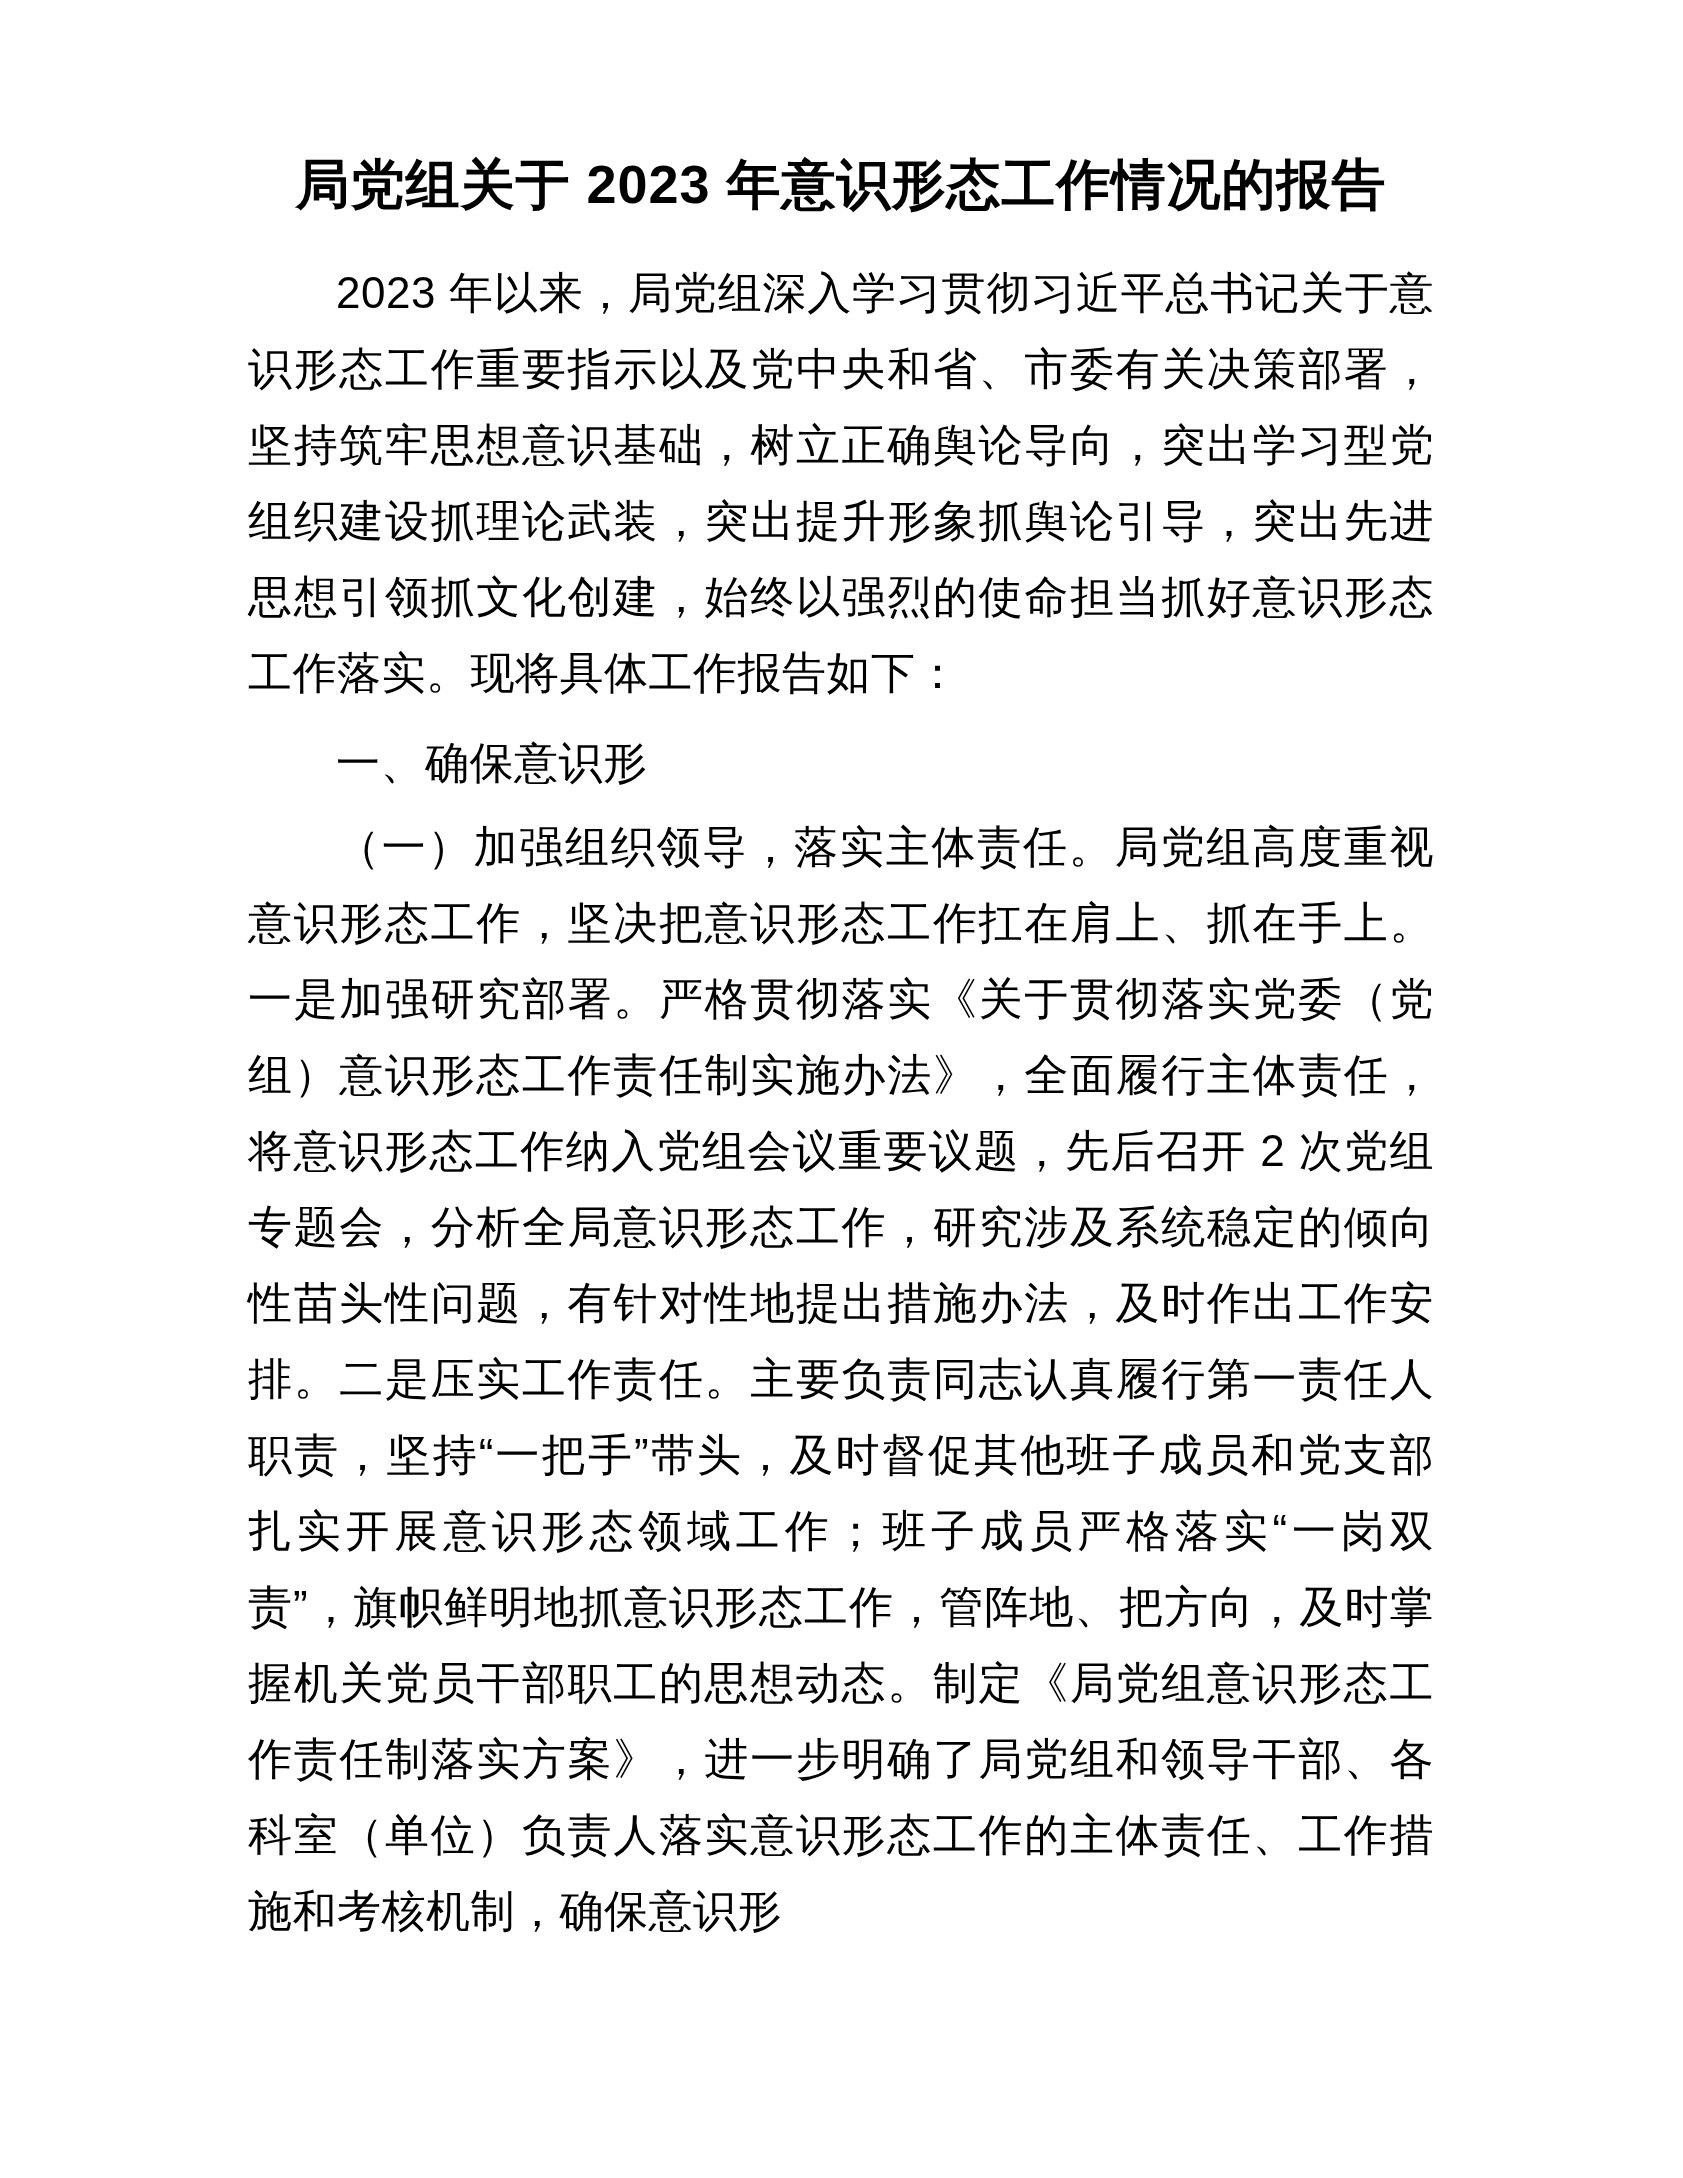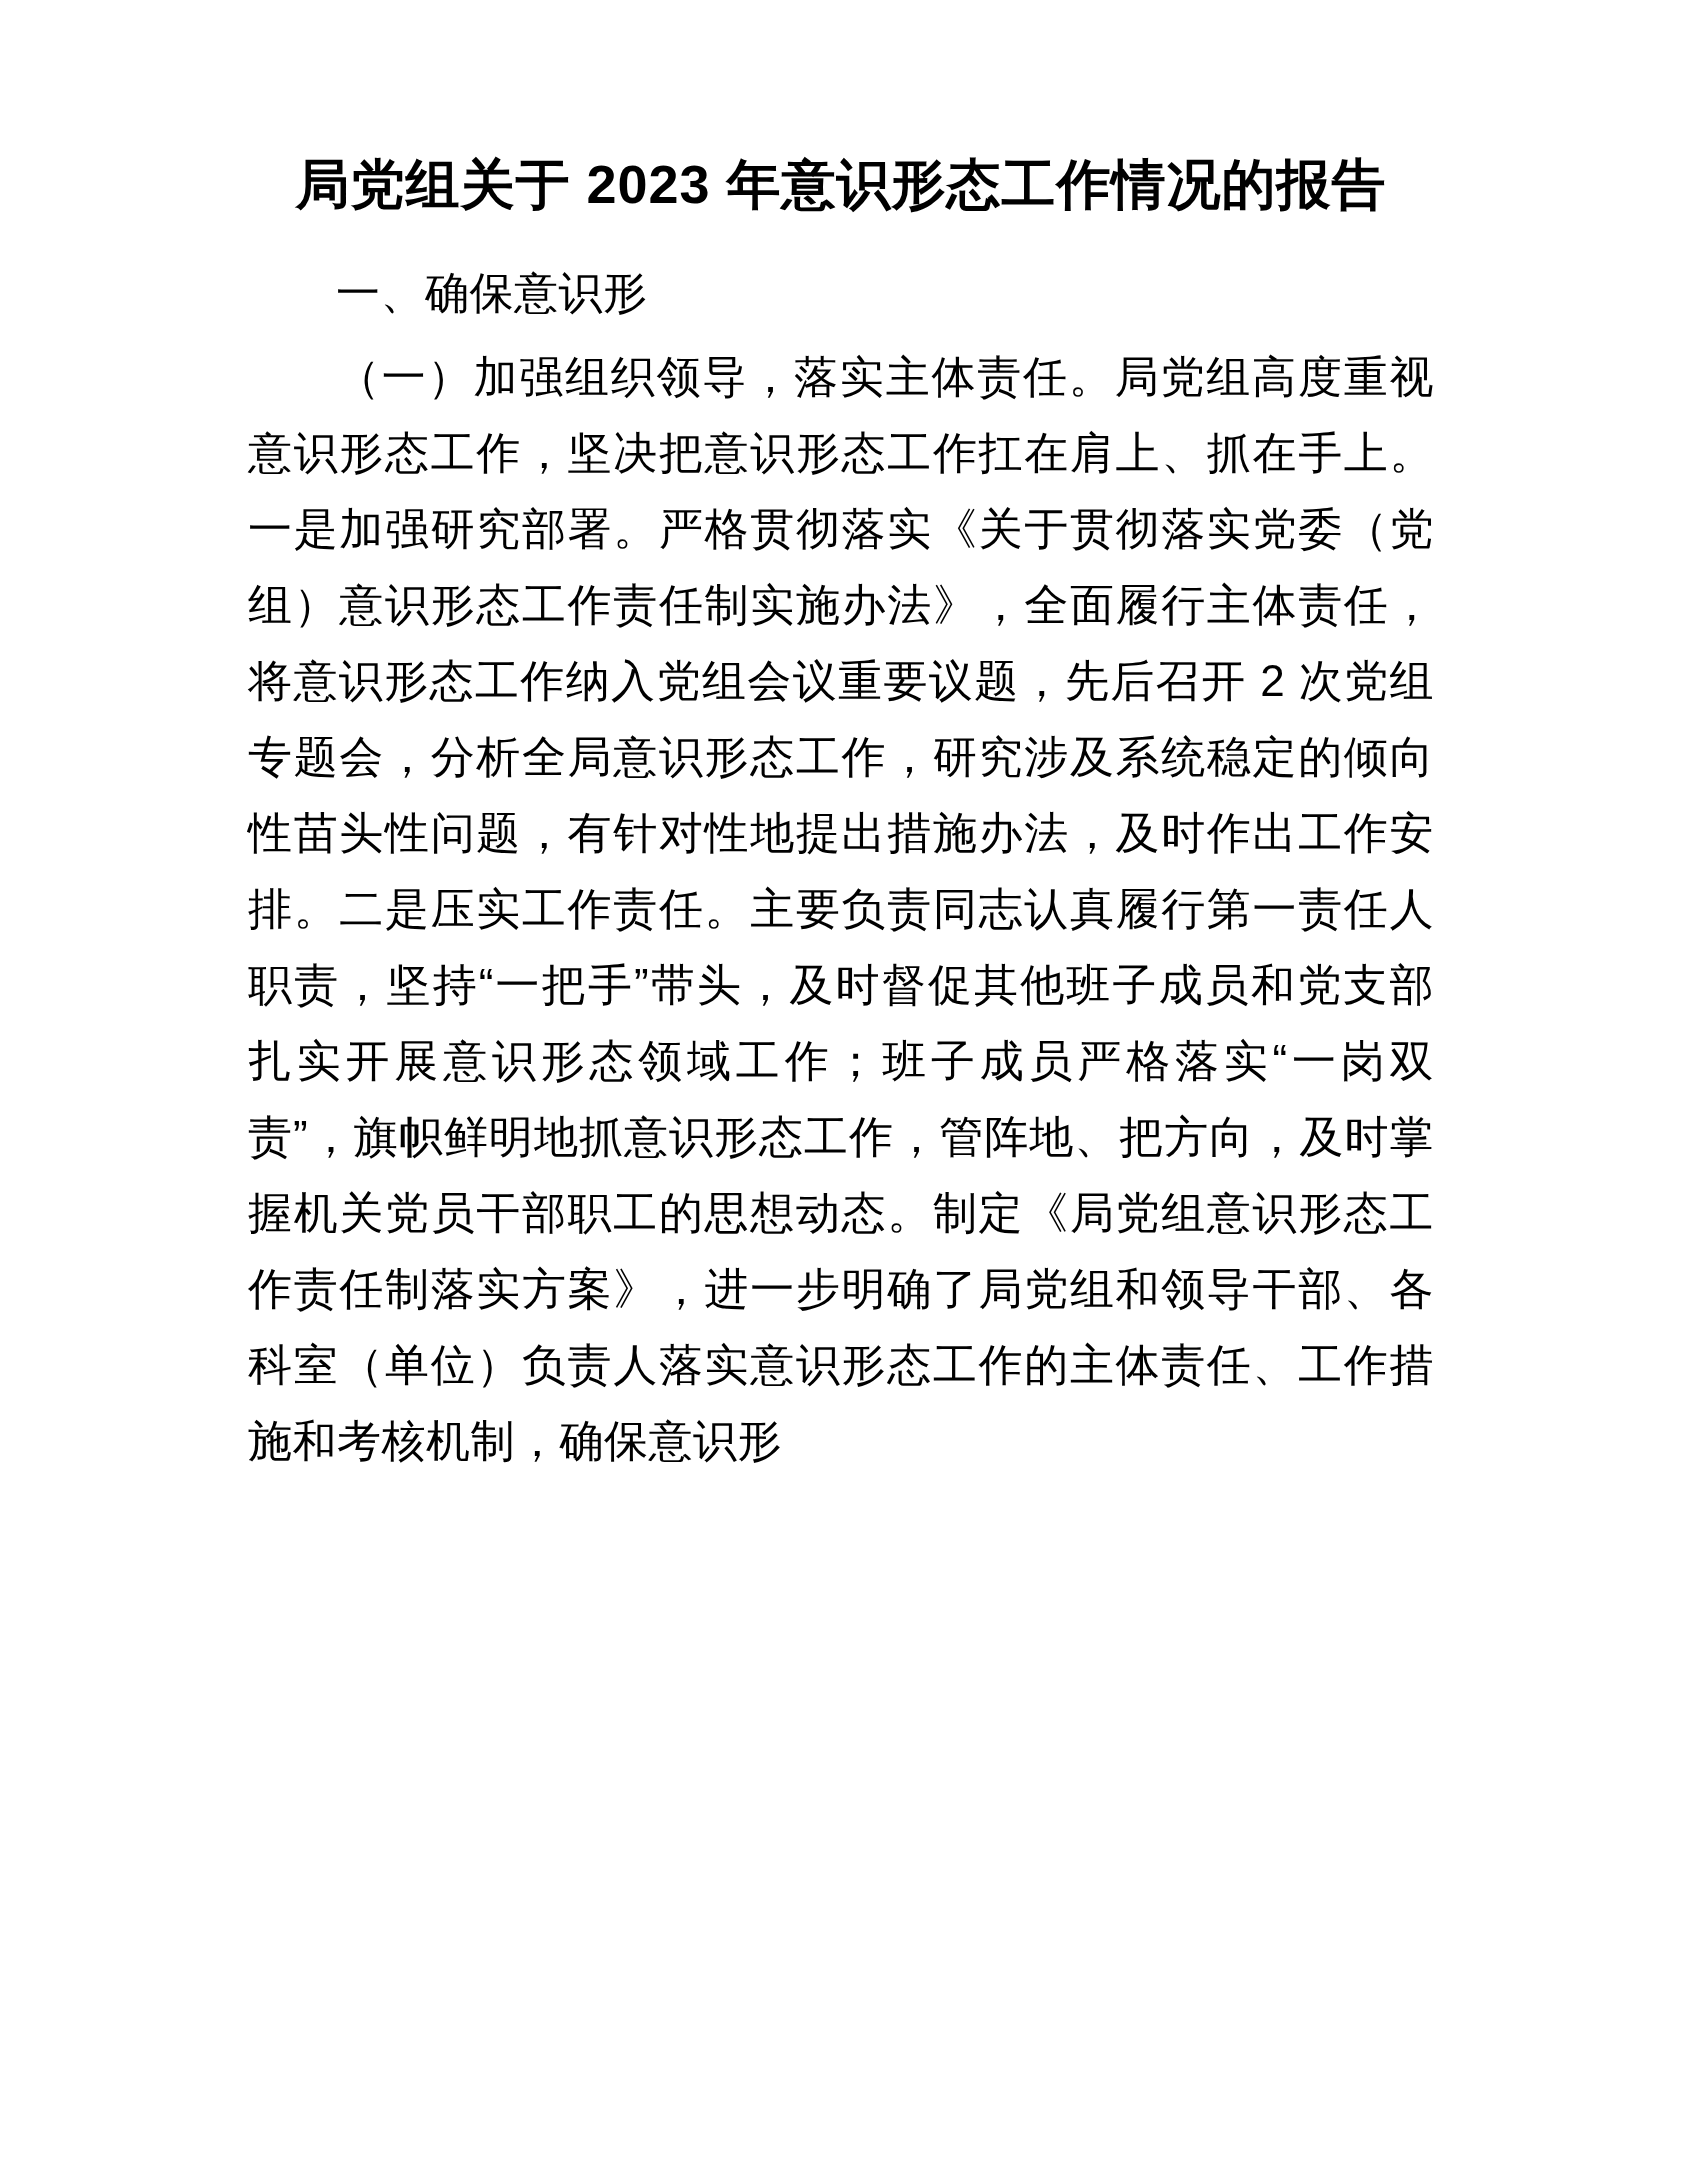--- a/index.html
+++ b/index.html
@@ -44,18 +44,19 @@
     margin-top: 8px;
     margin-bottom: 8px;
   }
 </style>
 </head>
 <body>
 
 <div class="page">
   <h1 class="doc-title">局党组关于 2023 年意识形态工作情况的报告</h1>
 
+  <p class="para">2023 年以来，局党组深入学习贯彻习近平总书记关于意识形态工作重要指示以及党中央和省、市委有关决策部署，坚持筑牢思想意识基础，树立正确舆论导向，突出学习型党组织建设抓理论武装，突出提升形象抓舆论引导，突出先进思想引领抓文化创建，始终以强烈的使命担当抓好意识形态工作落实。现将具体工作报告如下：</p>
 
   <p class="para heading">一、确保意识形</p>
 
   <p class="para">（一）加强组织领导，落实主体责任。局党组高度重视意识形态工作，坚决把意识形态工作扛在肩上、抓在手上。一是加强研究部署。严格贯彻落实《关于贯彻落实党委（党组）意识形态工作责任制实施办法》，全面履行主体责任，将意识形态工作纳入党组会议重要议题，先后召开 2 次党组专题会，分析全局意识形态工作，研究涉及系统稳定的倾向性苗头性问题，有针对性地提出措施办法，及时作出工作安排。二是压实工作责任。主要负责同志认真履行第一责任人职责，坚持“一把手”带头，及时督促其他班子成员和党支部扎实开展意识形态领域工作；班子成员严格落实“一岗双责”，旗帜鲜明地抓意识形态工作，管阵地、把方向，及时掌握机关党员干部职工的思想动态。制定《局党组意识形态工作责任制落实方案》，进一步明确了局党组和领导干部、各科室（单位）负责人落实意识形态工作的主体责任、工作措施和考核机制，确保意识形</p>
 </div>
 
 
 </body></html>

